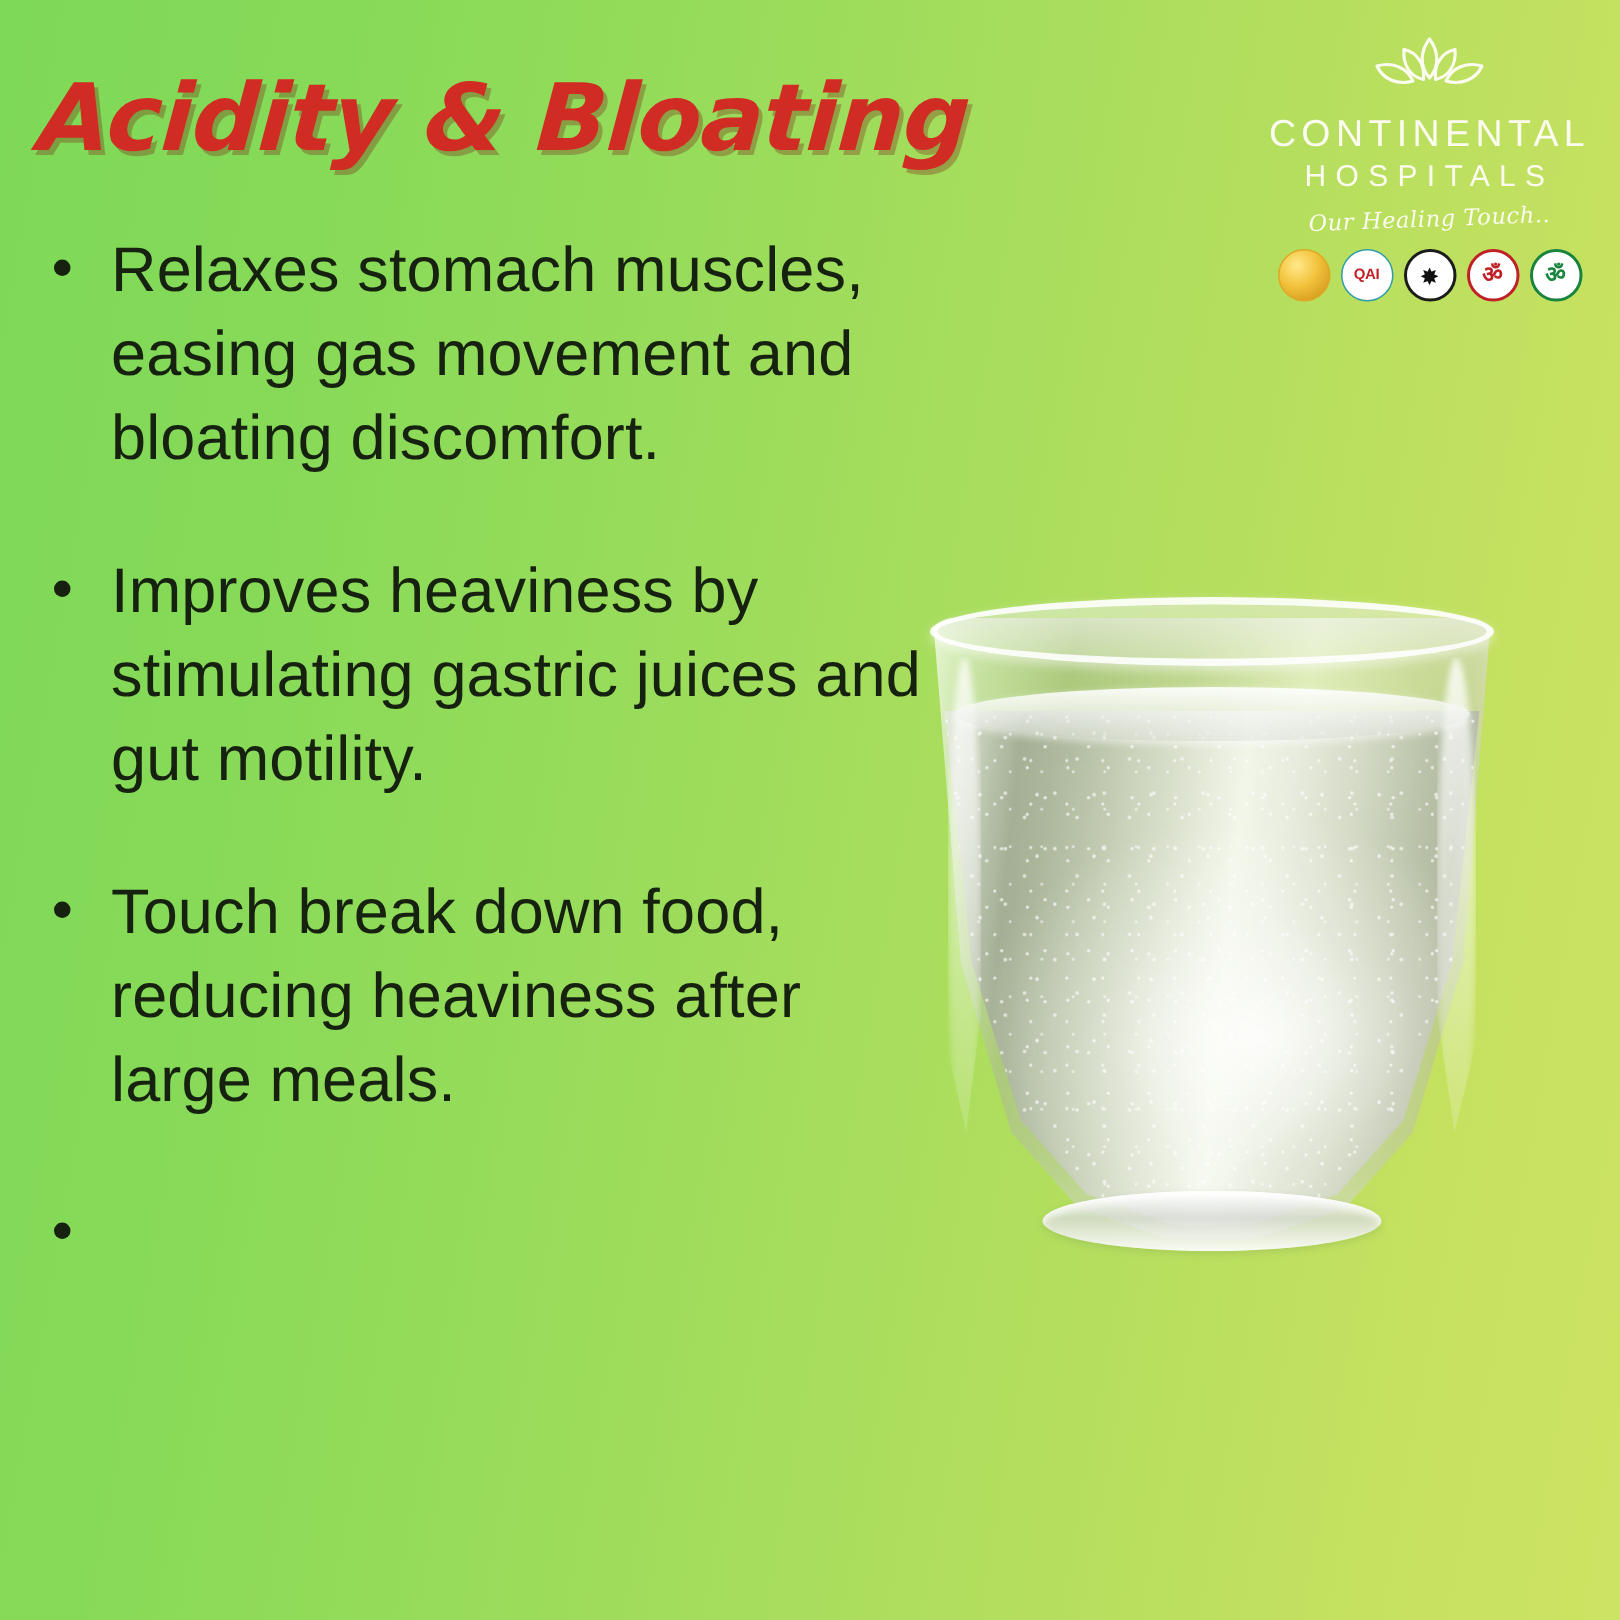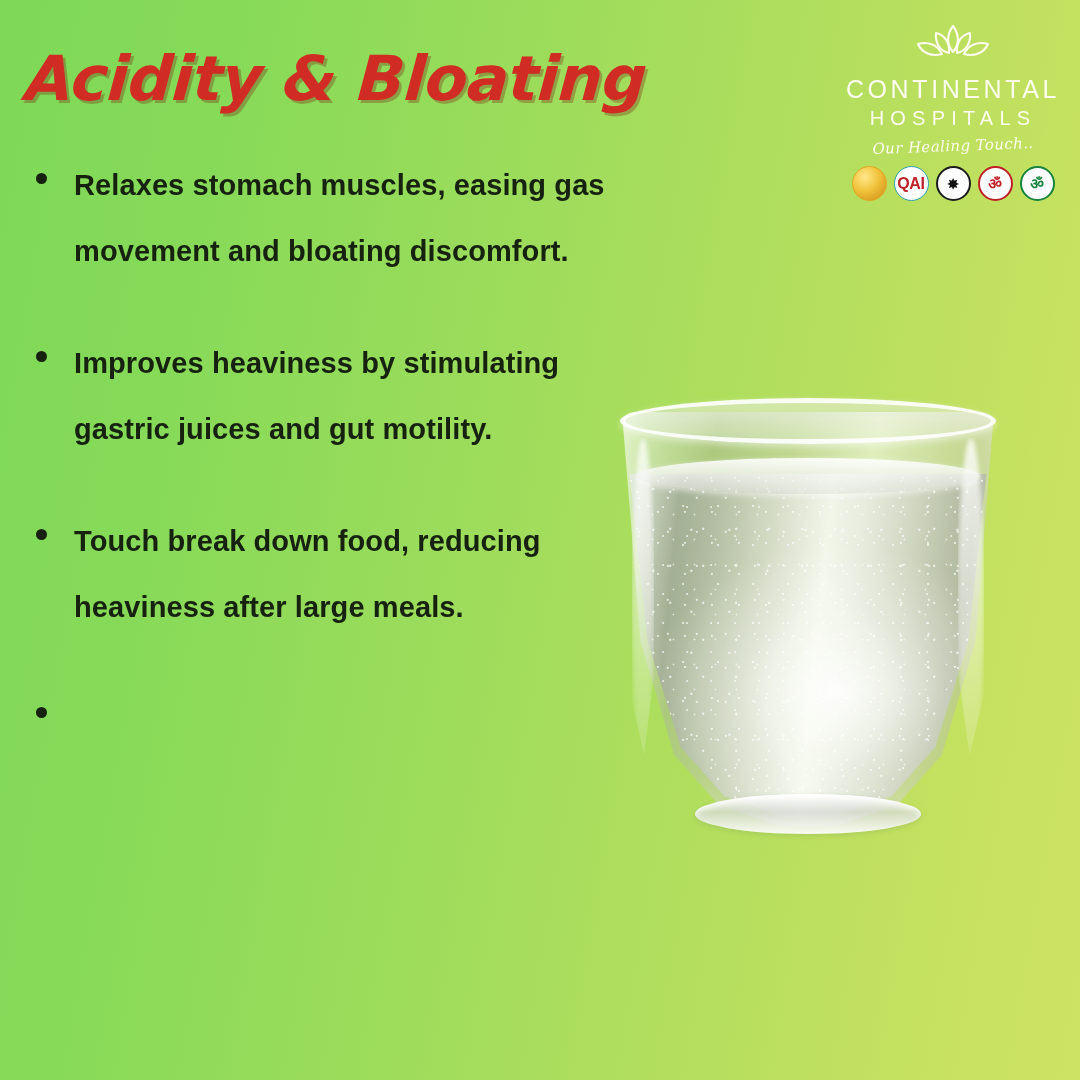--- a/index.html
+++ b/index.html
@@ -44,24 +44,24 @@
     position:absolute;
     left:22px;
     top:152px;
     width:600px;
     list-style:none;
   }
   .bullet {
     position:relative;
     padding-left:52px;
     margin-bottom:46px;
-    font-size:29px;
-    line-height:66px;
+    font-size:42px;
+    line-height:56px;
     color:#16210F;
-    font-weight:700;
+    font-weight:400;
     letter-spacing:0.1px;
   }
   .bullet:last-child { margin-bottom:0; }
   .bullet .dot {
     position:absolute;
     left:14px;
     top:21px;
     width:11px;
     height:11px;
     border-radius:50%;
@@ -130,21 +130,21 @@
   .badge-gold {
     background: radial-gradient(circle at 35% 30%, #FFE98A 0%, #F2C23B 45%, #C98B14 100%);
     border:1.5px solid #E0A821;
     color:#9A6A06;
   }
   .badge-qai {
     background:#FFFFFF;
     border:1.6px solid #2E9CA8;
     color:#C02027;
   }
-  .badge-qai .b-lbl{ font-size:16px; letter-spacing:-0.3px; }
+  .badge-qai .b-lbl{ font-size:10px; letter-spacing:-0.3px; }
   .badge-seal {
     background: radial-gradient(circle at 50% 50%, #FFFFFF 0 45%, #FFFFFF 45% 100%);
     border:2px solid #1C1C1C;
     color:#111;
   }
   .badge-seal .b-lbl{ font-size:14px; }
   .badge-nabh {
     background:#FFFFFF;
     border:2px solid #C02027;
     color:#C02027;

